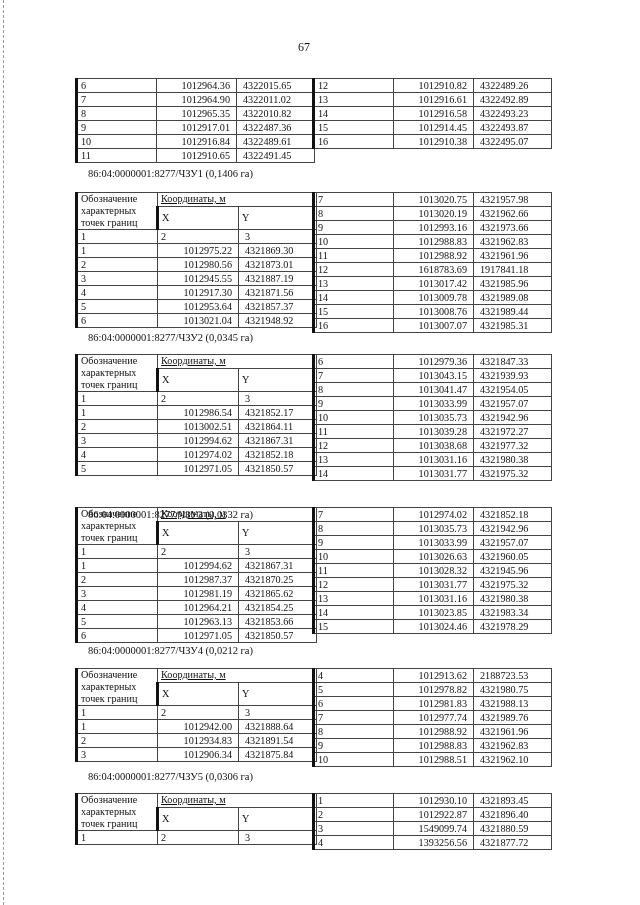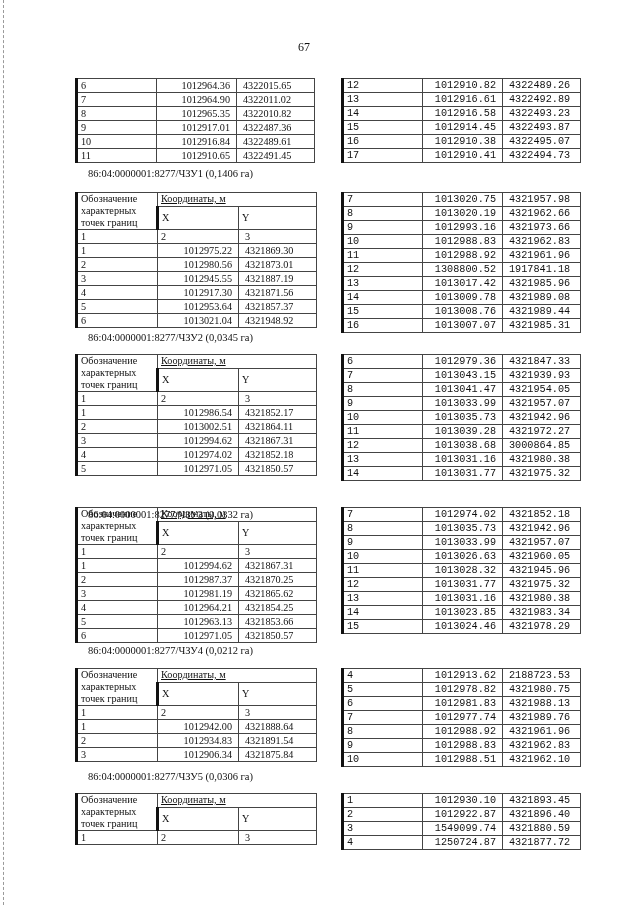--- a/index.html
+++ b/index.html
@@ -27,21 +27,21 @@
     white-space: nowrap; overflow: hidden;
   }
   table.coords td.c1 { width: 72px; text-align: left; }
   table.coords td.c2 { width: 70px; text-align: right; padding-right: 6px; }
   table.coords td.c3 { width: 68px; text-align: left; padding-left: 6px; }
   table.coords tr td:first-child { border-left: 3px solid #111; }
   table.coords td.head1 { line-height: 12px; vertical-align: top; text-decoration: underline; }
   table.coords td.headxy { height: 22px; vertical-align: middle; text-align: left; padding-left: 3px; }
   table.coords td.headlbl { white-space: normal; line-height: 12px; vertical-align: top; }
   .left { left: 75px; }
-  .right { left: 341px; font-family: Liberation Mono, monospace; }
+  .right { left: 312px; }
 </style>
 </head>
 <body>
 
 <div class="scan-edge"></div>
 <div class="page-number">67</div>
 
 <table class="coords left" style="top:78px">
     <tbody>
       <tr>
@@ -96,25 +96,20 @@
       <tr>
         <td class="c1">15</td>
         <td class="c2">1012914.45</td>
         <td class="c3">4322493.87</td>
       </tr>
       <tr>
         <td class="c1">16</td>
         <td class="c2">1012910.38</td>
         <td class="c3">4322495.07</td>
       </tr>
-      <tr>
-        <td class="c1">17</td>
-        <td class="c2">1012910.41</td>
-        <td class="c3">4322494.73</td>
-      </tr>
     </tbody>
   </table>
 
 <div class="section-title" style="top:168px">86:04:0000001:8277/ЧЗУ1 (0,1406 га)</div>
 <table class="coords left" style="top:192px">
     <tbody>
       <tr>
         <td class="c1 headlbl" rowspan="2">Обозначение характерных точек границ</td>
         <td colspan="2" class="head1">Координаты, м</td>
       </tr>
@@ -181,21 +176,21 @@
         <td class="c2">1012988.83</td>
         <td class="c3">4321962.83</td>
       </tr>
       <tr>
         <td class="c1">11</td>
         <td class="c2">1012988.92</td>
         <td class="c3">4321961.96</td>
       </tr>
       <tr>
         <td class="c1">12</td>
-        <td class="c2">1308800.52</td>
+        <td class="c2">1618783.69</td>
         <td class="c3">1917841.18</td>
       </tr>
       <tr>
         <td class="c1">13</td>
         <td class="c2">1013017.42</td>
         <td class="c3">4321985.96</td>
       </tr>
       <tr>
         <td class="c1">14</td>
         <td class="c2">1013009.78</td>
@@ -285,21 +280,21 @@
         <td class="c3">4321942.96</td>
       </tr>
       <tr>
         <td class="c1">11</td>
         <td class="c2">1013039.28</td>
         <td class="c3">4321972.27</td>
       </tr>
       <tr>
         <td class="c1">12</td>
         <td class="c2">1013038.68</td>
-        <td class="c3">3000864.85</td>
+        <td class="c3">4321977.32</td>
       </tr>
       <tr>
         <td class="c1">13</td>
         <td class="c2">1013031.16</td>
         <td class="c3">4321980.38</td>
       </tr>
       <tr>
         <td class="c1">14</td>
         <td class="c2">1013031.77</td>
         <td class="c3">4321975.32</td>
@@ -508,17 +503,17 @@
         <td class="c2">1012922.87</td>
         <td class="c3">4321896.40</td>
       </tr>
       <tr>
         <td class="c1">3</td>
         <td class="c2">1549099.74</td>
         <td class="c3">4321880.59</td>
       </tr>
       <tr>
         <td class="c1">4</td>
-        <td class="c2">1250724.87</td>
+        <td class="c2">1393256.56</td>
         <td class="c3">4321877.72</td>
       </tr>
     </tbody>
   </table>
 
 </body></html>

